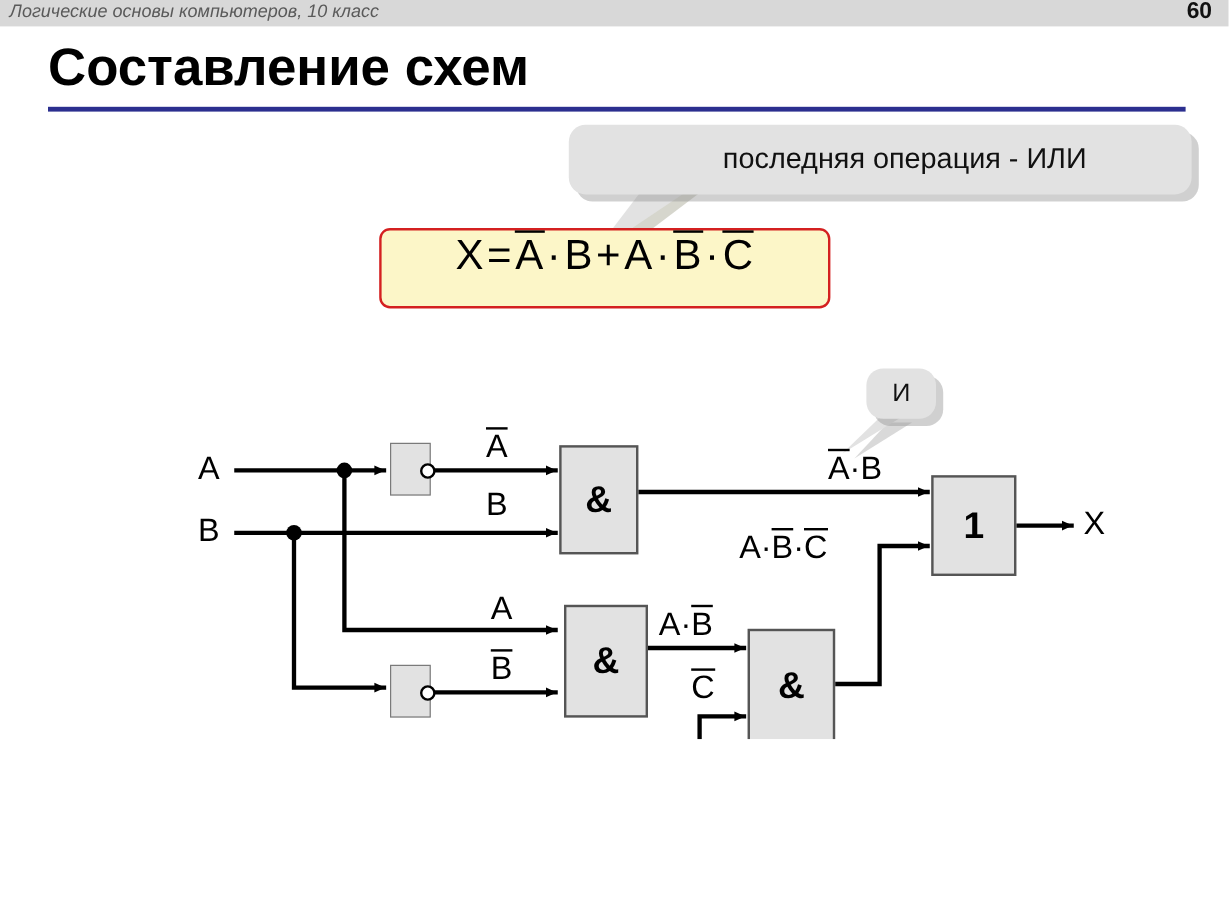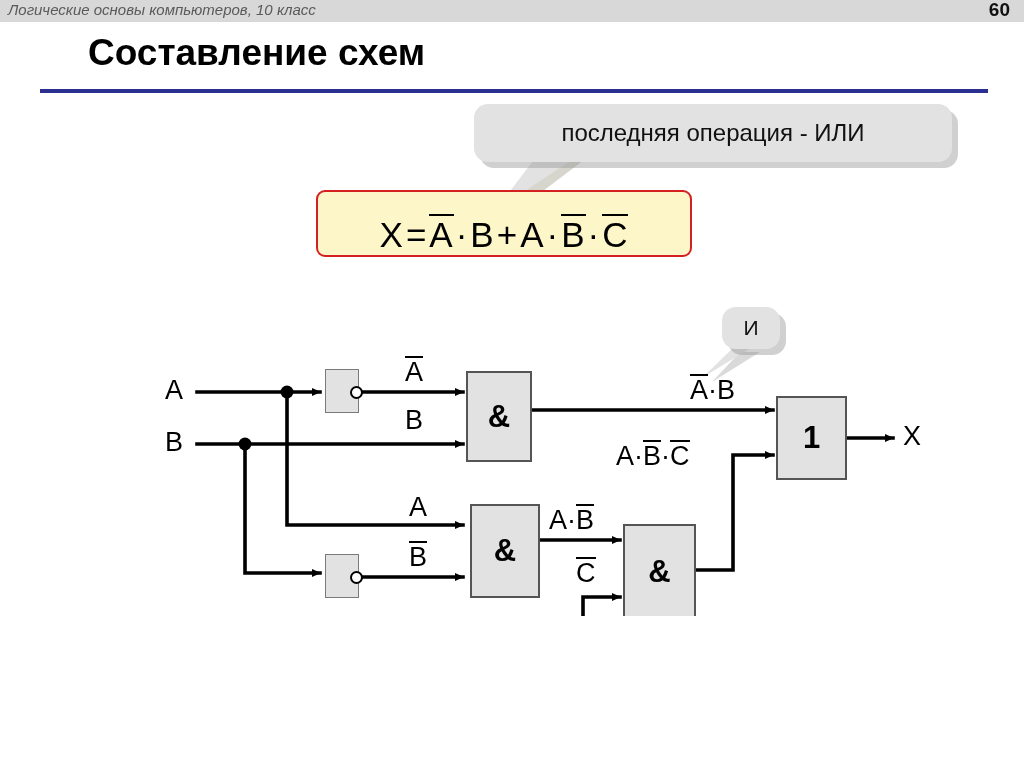--- a/index.html
+++ b/index.html
@@ -38,26 +38,25 @@
     right: 14px; top: -1px;
     font-size: 19px;
     font-weight: bold;
     color: #111111;
   }
 
   
   #slide-title {
     position: absolute;
     left: 40px; top: 32px;
-    font-size: 37px;
+    font-size: 44px;
     font-weight: bold;
     color: #000000;
     letter-spacing: 0px;
     white-space: nowrap;
-    margin-left: 48px;
   }
   #title-rule {
     position: absolute;
     left: 40px; top: 89px;
     width: 948px;
     height: 4px;
     background: #2b2f8f;
   }
 
   
@@ -68,40 +67,41 @@
     box-shadow: 6px 6px 0 rgba(150,150,150,0.45);
     display: flex;
     align-items: center;
     justify-content: center;
     color: #111111;
   }
   #callout-or {
     left: 474px; top: 104px;
     width: 478px; height: 58px;
     font-size: 24px;
+    padding-left: 41px;
   }
   #callout-and {
     left: 722px; top: 307px;
     width: 58px; height: 42px;
     font-size: 21px;
   }
 
   
   .tail-svg { position: absolute; overflow: visible; }
 
   
   #formula-box {
     position: absolute;
     left: 316px; top: 190px;
     width: 372px; height: 63px;
     background: #fcf6c8;
     border: 2px solid #d42020;
     border-radius: 9px;
     display: flex;
-    align-items: flex-end;
+    align-items: flex-start;
     justify-content: center;
   }
   #formula {
     font-size: 35px;
     color: #000000;
     letter-spacing: 1px;
     white-space: nowrap;
     font-family: "Liberation Sans", sans-serif;
   }
   .ovl {

